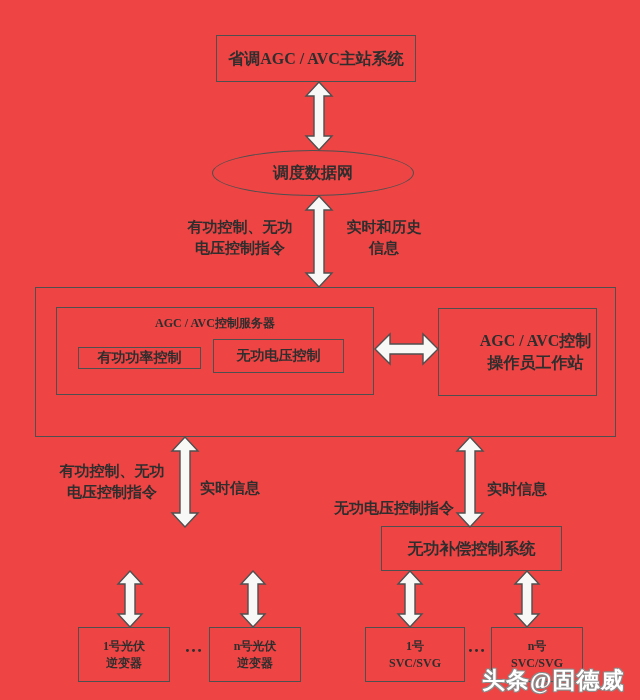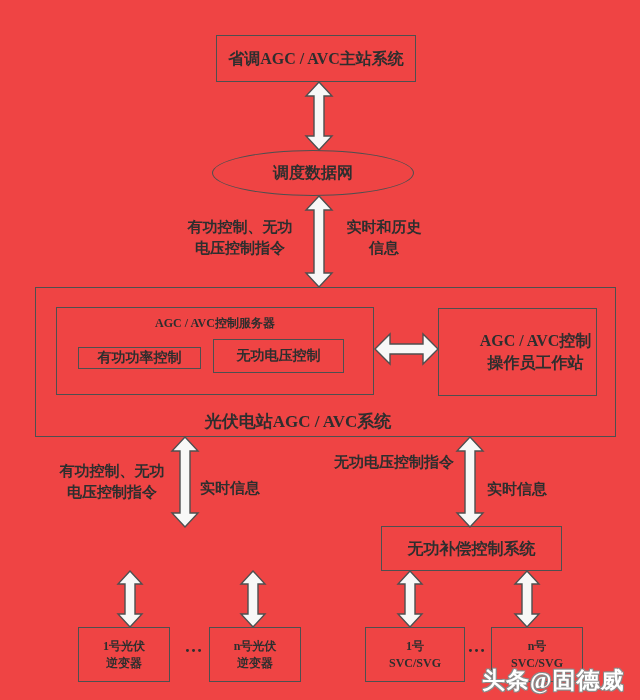--- a/index.html
+++ b/index.html
@@ -51,21 +51,20 @@
   <svg class="arrow" style="left:306px; top:196px;" width="26" height="91">
     <polygon points="13,0 26,14 18,14 18,77 26,77 13,91 0,77 8,77 8,14 0,14"></polygon>
   </svg>
 
   <div class="lbl" style="left:178px; top:217px; width:124px;">有功控制、无功
 电压控制指令</div>
   <div class="lbl" style="left:338px; top:217px; width:92px;">实时和历史
 信息</div>
 
   <div class="box" style="left:35px; top:287px; width:581px; height:150px;"></div>
-  <div class="lbl fs17" style="left:158px; top:410px; width:280px;">光伏电站AGC / AVC系统</div>
 
   <div class="box" style="left:56px; top:307px; width:318px; height:88px;"></div>
   <div class="lbl fs15" style="left:56px; top:315px; width:318px;">AGC / AVC控制服务器</div>
   <div class="box fs14" style="left:78px; top:347px; width:123px; height:22px;">有功功率控制</div>
   <div class="box fs14" style="left:213px; top:339px; width:131px; height:34px;">无功电压控制</div>
 
   <svg class="arrow" style="left:375px; top:334px;" width="63" height="30">
     <polygon points="0,15 15,0 15,10 48,10 48,0 63,15 48,30 48,20 15,20 15,30"></polygon>
   </svg>
 
@@ -75,21 +74,21 @@
   <svg class="arrow" style="left:172px; top:437px;" width="26" height="90">
     <polygon points="13,0 26,14 18,14 18,76 26,76 13,90 0,76 8,76 8,14 0,14"></polygon>
   </svg>
   <div class="lbl" style="left:50px; top:461px; width:124px;">有功控制、无功
 电压控制指令</div>
   <div class="lbl" style="left:196px; top:478px; width:68px;">实时信息</div>
 
   <svg class="arrow" style="left:457px; top:437px;" width="26" height="90">
     <polygon points="13,0 26,14 18,14 18,76 26,76 13,90 0,76 8,76 8,14 0,14"></polygon>
   </svg>
-  <div class="lbl" style="left:331px; top:452px; width:126px;">无功电压控制指令</div>
+  <div class="lbl" style="left:331px; top:498px; width:126px;">无功电压控制指令</div>
   <div class="lbl" style="left:483px; top:479px; width:68px;">实时信息</div>
 
   <div class="box fs16" style="left:381px; top:526px; width:181px; height:45px;">无功补偿控制系统</div>
 
   <svg class="arrow" style="left:118px; top:571px;" width="24" height="56">
     <polygon points="12,0 24,13 17,13 17,43 24,43 12,56 0,43 7,43 7,13 0,13"></polygon>
   </svg>
   <svg class="arrow" style="left:241px; top:571px;" width="24" height="56">
     <polygon points="12,0 24,13 17,13 17,43 24,43 12,56 0,43 7,43 7,13 0,13"></polygon>
   </svg>

